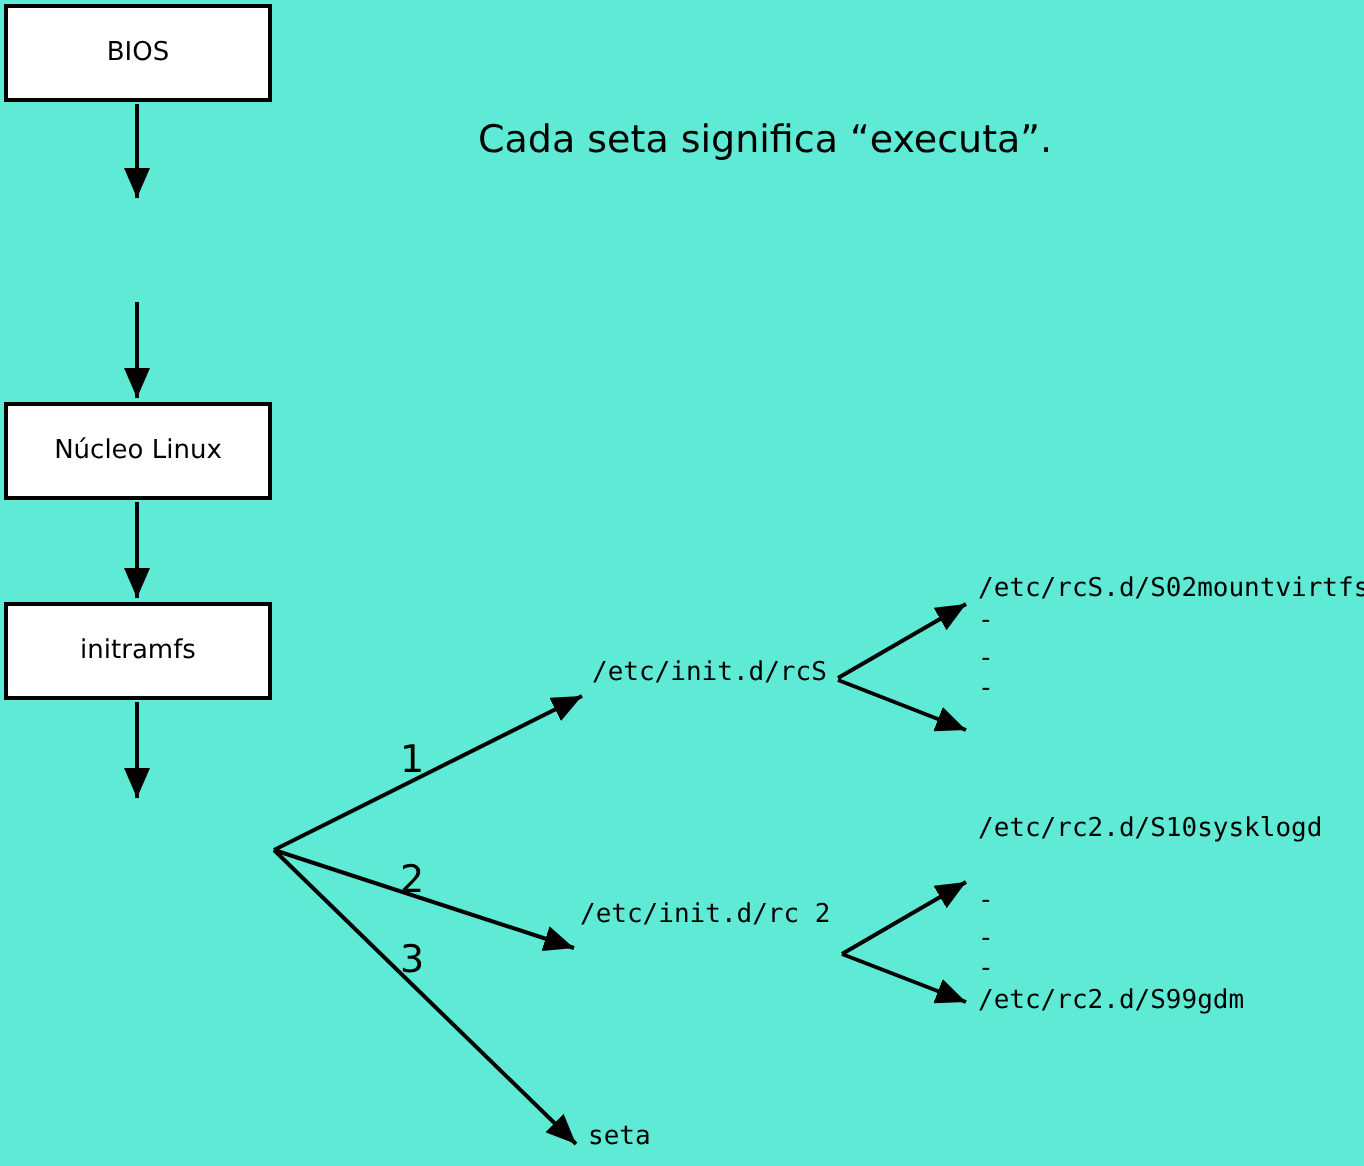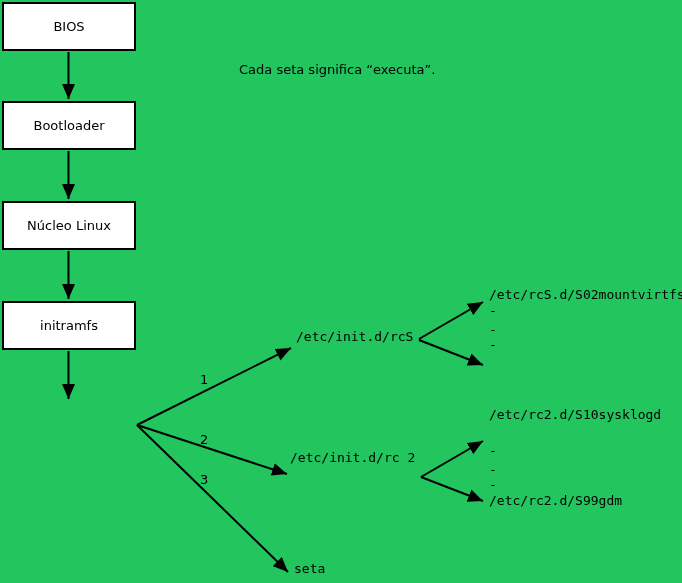--- a/index.html
+++ b/index.html
@@ -1,20 +1,20 @@
 <!DOCTYPE html>
 <html><head>
 <meta charset="utf-8">
 <style>
   html, body { margin: 0; padding: 0; background: #ffffff; }
   #stage {
     position: relative;
     width: 682px;
     height: 583px;
-    background: #22c55e;
+    background: #5eead4;
     overflow: hidden;
     font-family: "DejaVu Sans", sans-serif;
     color: #000000;
   }
   #arrow-layer {
     position: absolute;
     left: 0; top: 0;
     width: 682px; height: 583px;
     z-index: 0;
   }
@@ -28,21 +28,21 @@
     background: #ffffff;
     display: flex;
     align-items: center;
     justify-content: center;
     font-size: 13px;
     z-index: 1;
   }
   .sans-label {
     position: absolute;
     font-family: "DejaVu Sans", sans-serif;
-    font-size: 13px;
+    font-size: 19px;
     line-height: 16px;
     white-space: pre;
     z-index: 1;
   }
   .mono-label {
     position: absolute;
     font-family: "DejaVu Sans Mono", monospace;
     font-size: 13px;
     line-height: 16px;
     white-space: pre;
@@ -69,21 +69,20 @@
       <line x1="137" y1="425" x2="287" y2="474" marker-end="url(#ah)"></line>
       <line x1="137" y1="425" x2="288" y2="572" marker-end="url(#ah)"></line>
       <line x1="419" y1="339" x2="483" y2="302" marker-end="url(#ah)"></line>
       <line x1="419" y1="340" x2="483" y2="365" marker-end="url(#ah)"></line>
       <line x1="421" y1="477" x2="483" y2="441" marker-end="url(#ah)"></line>
       <line x1="421" y1="477" x2="483" y2="501" marker-end="url(#ah)"></line>
     </g>
   </svg>
 
   <div class="flow-box" style="top:2px">BIOS</div>
-  <div class="flow-box" style="top:101px">Bootloader</div>
   <div class="flow-box" style="top:301px">initramfs</div>
   <div class="flow-box" style="top:201px">Núcleo Linux</div>
 
   <div class="sans-label" style="left:239px; top:62px">Cada seta significa “executa”.</div>
 
   <div class="sans-label" style="left:200px; top:372px">1</div>
   <div class="sans-label" style="left:200px; top:432px">2</div>
   <div class="sans-label" style="left:200px; top:472px">3</div>
 
   <div class="mono-label" style="left:296px; top:329px">/etc/init.d/rcS</div>

